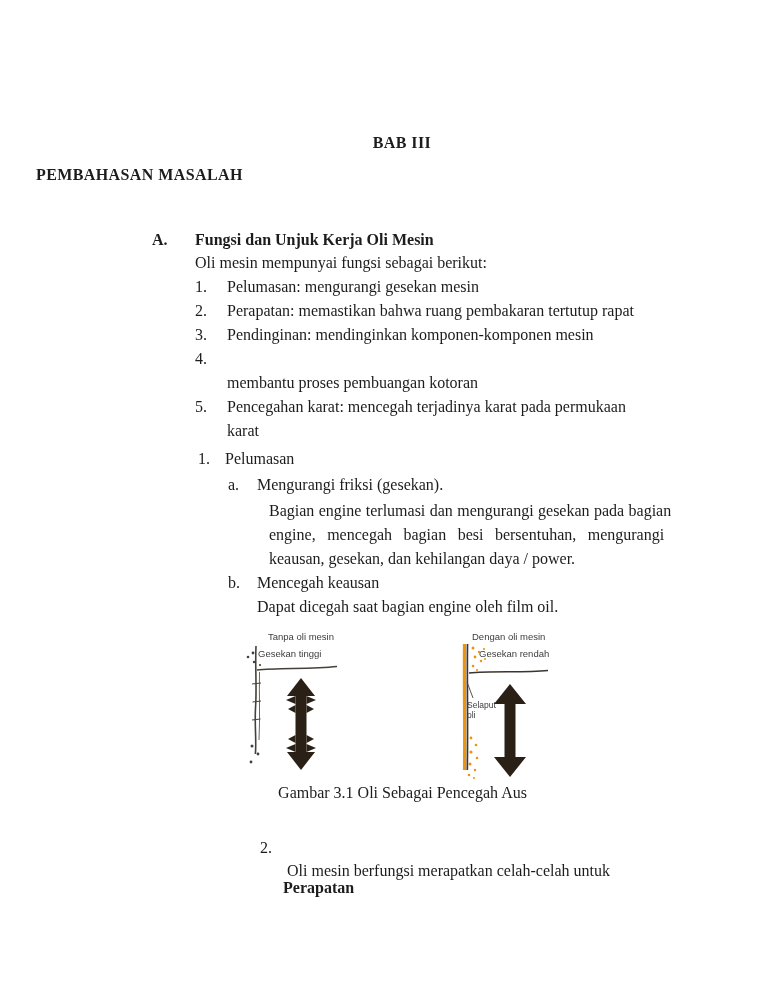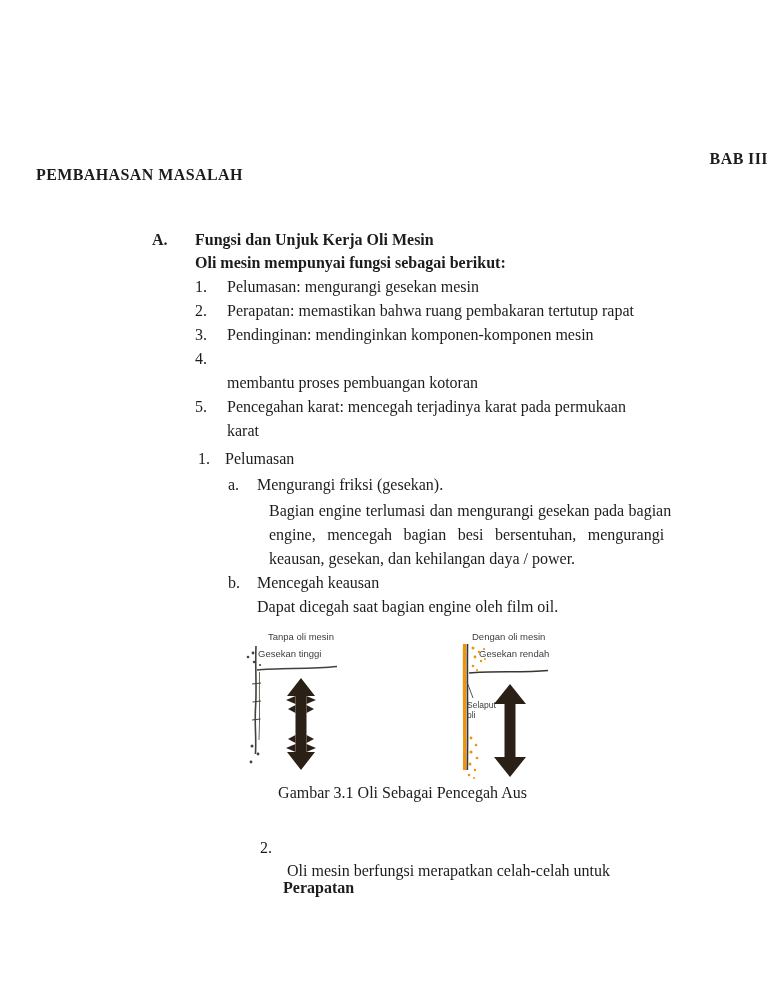--- a/index.html
+++ b/index.html
@@ -9,27 +9,27 @@
     height: 994px;
     background: #ffffff;
     font-family: "Liberation Serif", "DejaVu Serif", serif;
     font-size: 16px;
     line-height: 24px;
     color: #1c1c1c;
     overflow: hidden;
   }
   .abs { position: absolute; }
 
-  #chapter-heading      { top: 131px; left: 36px; width: 732px; text-align: right; font-weight: bold; letter-spacing: 0.4px; margin-top: 16px; }
+  #chapter-heading      { top: 131px; left: 36px; width: 732px; text-align: center; font-weight: bold; letter-spacing: 0.4px; }
   #chapter-subheading   { top: 163px; left: 36px; width: 732px; text-align: left; font-weight: bold; letter-spacing: 0.4px; }
 
   #section-a            { top: 228px; left: 152px; display: flex; font-weight: bold; }
   #section-a .sec-num   { width: 43px; flex: 0 0 43px; }
 
-  #intro-line           { top: 251px; left: 195px; font-weight: bold; }
+  #intro-line           { top: 251px; left: 195px; }
 
   #function-list        { top: 275px; left: 195px; width: 460px; }
   .fn-row               { display: flex; height: 24px; }
   .fn-num               { width: 32px; flex: 0 0 32px; }
 
   #pelumasan-heading    { top: 447px; left: 198px; display: flex; }
   #pelumasan-heading .pel-num { width: 27px; flex: 0 0 27px; font-weight: normal; }
   #pelumasan-heading .pel-title { font-weight: normal; }
 
   #point-a              { top: 473px; left: 228px; display: flex; }

